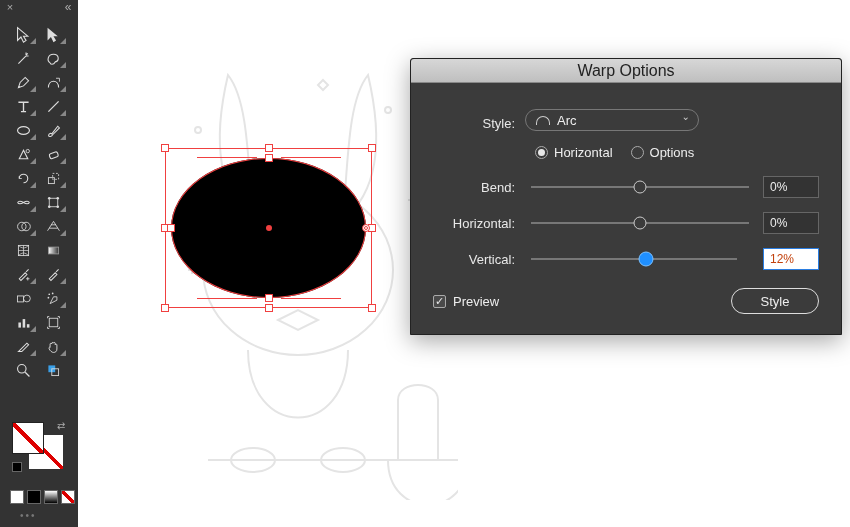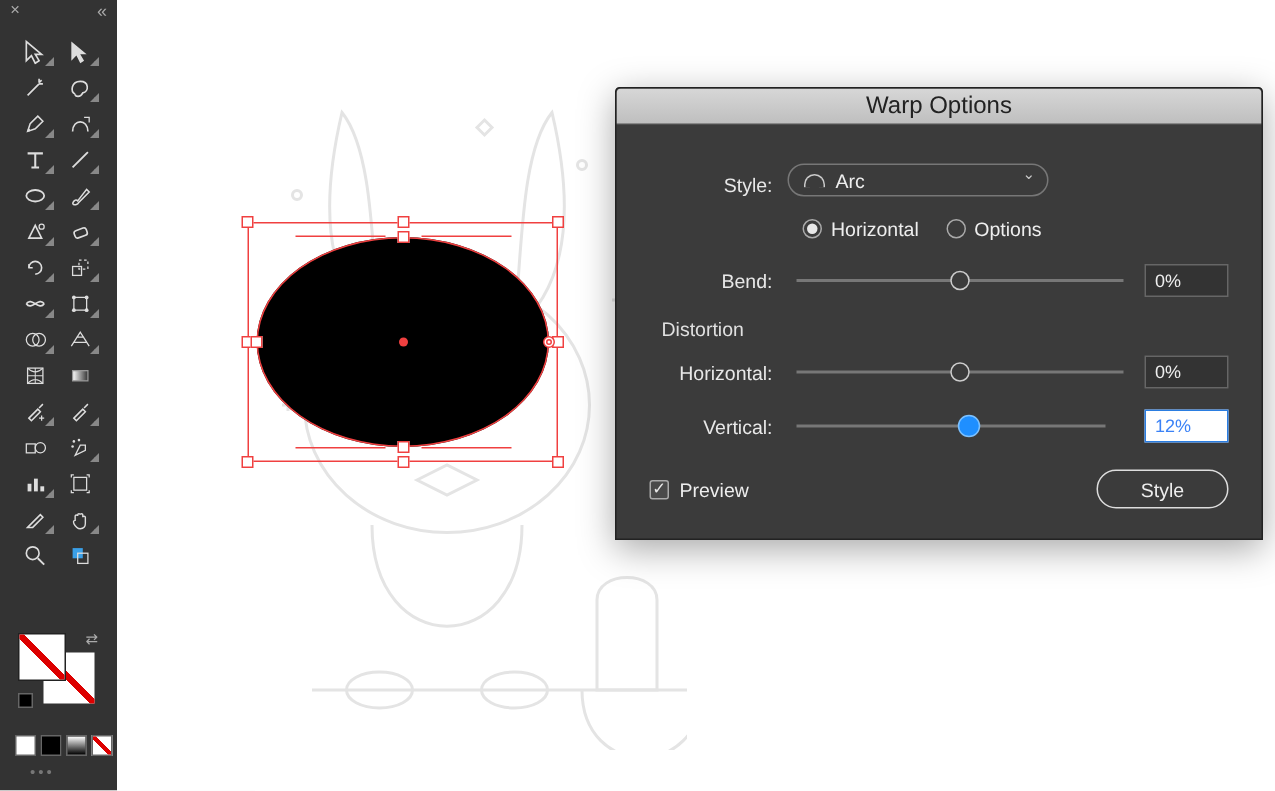--- a/index.html
+++ b/index.html
@@ -66,21 +66,21 @@
 .select .chev{position:absolute;right:8px;top:4px;font-size:10px;color:#ccc;line-height:6px;}
 .radios { display:flex; gap:18px; margin-left:102px; margin-bottom:16px;}
 .radio { display:flex; align-items:center; gap:6px; font-size:13px;}
 .rdot{width:13px;height:13px;border:1px solid #aaa;border-radius:50%;display:flex;align-items:center;justify-content:center;}
 .rdot.on::after{content:"";width:7px;height:7px;background:#e8e8e8;border-radius:50%;}
 .slider-row{display:flex;align-items:center;margin-bottom:14px;}
 .track{flex:1;height:2px;background:#777;position:relative;margin:0 14px 0 6px;}
 .thumb{position:absolute;top:50%;width:13px;height:13px;border:1.5px solid #ccc;border-radius:50%;background:#3b3b3b;transform:translate(-50%,-50%);}
 .thumb.blue{background:#1f8fff;border-color:#7cc1ff;width:15px;height:15px;}
 .valbox{width:56px;height:22px;background:#333;border:1px solid #666;color:#eee;font-size:12px;display:flex;align-items:center;padding:0 6px;}
-.valbox.active{background:#fff;color:#3b82f6;border:1.5px solid #2a7de1;margin-left:12px;}
+.valbox.active{background:#fff;color:#c2410c;border:1.5px solid #2a7de1;margin-left:12px;}
 .section{color:#e0e0e0;margin:2px 0 10px 8px;font-size:13px;}
 .footer{display:flex;align-items:center;margin-top:18px;}
 .chk{width:13px;height:13px;border:1px solid #aaa;border-radius:2px;background:#4a4a4a;display:flex;align-items:center;justify-content:center;margin-right:7px;}
 .chk::after{content:"✓";color:#e8e8e8;font-size:11px;line-height:11px;}
 .spacer{flex:1;}
 .btn{height:26px;min-width:88px;border:1.5px solid #ddd;border-radius:13px;background:transparent;color:#eee;font-size:13px;display:flex;align-items:center;justify-content:center;margin-left:10px;}
 .btn.primary{border-width:2px;}
 </style>
 </head>
 <body>
@@ -377,21 +377,20 @@
         <span>Options</span>
       </div>
     </div>
     <div class="slider-row">
       <div class="lbl">Bend:</div>
       <div class="track">
           <div class="thumb" style="left:50%"></div>
         </div>
       <div class="valbox">0%</div>
     </div>
-    <div class="section">Distortion</div>
     <div class="slider-row">
       <div class="lbl">Horizontal:</div>
       <div class="track">
           <div class="thumb" style="left:50%"></div>
         </div>
       <div class="valbox">0%</div>
     </div>
     <div class="slider-row">
       <div class="lbl">Vertical:</div>
       <div class="track">

